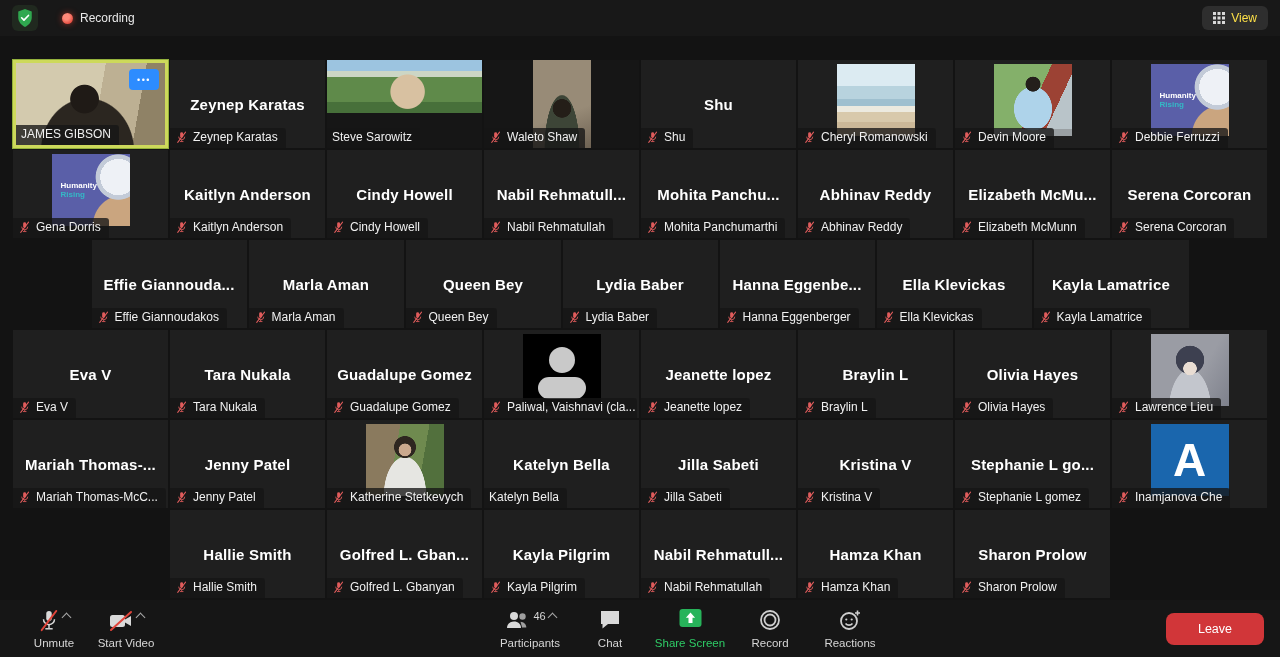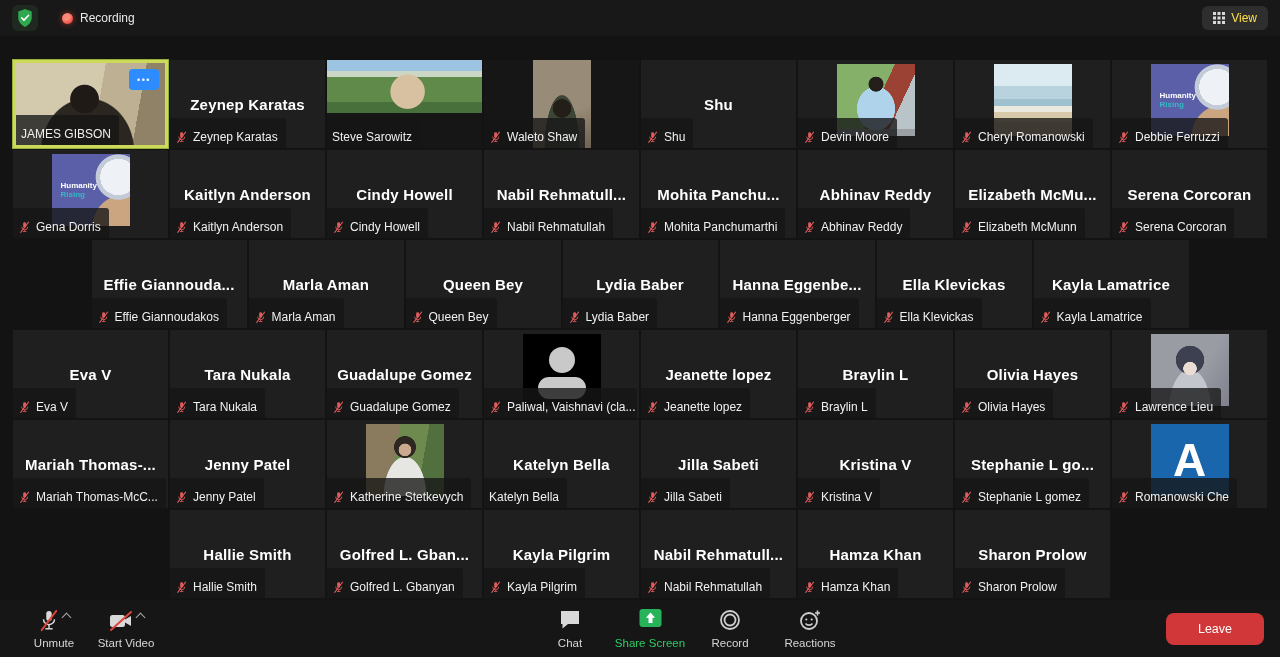--- a/index.html
+++ b/index.html
@@ -25,21 +25,21 @@
   .grid { position:absolute; top:36px; left:0; right:0; padding-top:24px;
           display:flex; flex-direction:column; gap:2px; align-items:center; }
   .row { display:flex; gap:2px; justify-content:center; }
   .tile { position:relative; width:155px; height:88px; background:#1f1f1f; overflow:hidden; }
   .tile.active { border:3px solid #cdd95b; box-shadow:0 0 0 1px #93b13c; }
   .center-name { position:absolute; inset:0; display:flex; align-items:center;
                  justify-content:center; color:#fff; font-weight:bold; font-size:15px;
                  letter-spacing:.2px; text-align:center; padding:0 6px; }
   .name-label { position:absolute; left:0; bottom:0; max-width:calc(100% - 2px);
                 display:flex; align-items:center; gap:5px; background:rgba(22,22,22,.78);
-                border-radius:0 3px 0 0; padding:12px 8px 4px 5px; color:#f0f0f0;
+                border-radius:0 3px 0 0; padding:2px 8px 4px 5px; color:#f0f0f0;
                 font-size:12px; white-space:nowrap; overflow:hidden; }
   .name-label svg { flex:0 0 auto; }
   .more-btn { position:absolute; top:6px; right:6px; width:30px; height:21px;
               background:#2d8cff; border-radius:4px; display:flex; align-items:center;
               justify-content:center; cursor:pointer; }
   .more-btn::before { content:"•••"; color:#fff; font-size:9px; letter-spacing:1.5px; }
 
   
   .media.full { position:absolute; inset:0; }
   .media.sq { position:absolute; left:50%; top:4px; transform:translateX(-50%);
@@ -188,43 +188,43 @@
             <rect x="9.5" y="2.5" width="5.5" height="10" rx="2.75" fill="#e05c5c"></rect>
             <path d="M6.8 10.5a5.6 5.6 0 0 0 11.2 0" fill="none" stroke="#e05c5c" stroke-width="1.6"></path>
             <line x1="12.4" y1="16" x2="12.4" y2="19" stroke="#e05c5c" stroke-width="1.6"></line>
             <line x1="9.2" y1="19.5" x2="15.6" y2="19.5" stroke="#e05c5c" stroke-width="1.6"></line>
             <line x1="5" y1="21" x2="19.5" y2="2" stroke="#e05c5c" stroke-width="1.9" stroke-linecap="round"></line>
           </svg>
           <span>Shu</span>
         </div>
       </div>
       <div class="tile">
+        <div class="media sq v-beach"></div>
+        <div class="name-label">
+          <svg width="13" height="13" viewBox="0 0 24 24">
+            <rect x="9.5" y="2.5" width="5.5" height="10" rx="2.75" fill="#e05c5c"></rect>
+            <path d="M6.8 10.5a5.6 5.6 0 0 0 11.2 0" fill="none" stroke="#e05c5c" stroke-width="1.6"></path>
+            <line x1="12.4" y1="16" x2="12.4" y2="19" stroke="#e05c5c" stroke-width="1.6"></line>
+            <line x1="9.2" y1="19.5" x2="15.6" y2="19.5" stroke="#e05c5c" stroke-width="1.6"></line>
+            <line x1="5" y1="21" x2="19.5" y2="2" stroke="#e05c5c" stroke-width="1.9" stroke-linecap="round"></line>
+          </svg>
+          <span>Cheryl Romanowski</span>
+        </div>
+      </div>
+      <div class="tile">
         <div class="media sq v-devin"></div>
         <div class="name-label">
           <svg width="13" height="13" viewBox="0 0 24 24">
             <rect x="9.5" y="2.5" width="5.5" height="10" rx="2.75" fill="#e05c5c"></rect>
             <path d="M6.8 10.5a5.6 5.6 0 0 0 11.2 0" fill="none" stroke="#e05c5c" stroke-width="1.6"></path>
             <line x1="12.4" y1="16" x2="12.4" y2="19" stroke="#e05c5c" stroke-width="1.6"></line>
             <line x1="9.2" y1="19.5" x2="15.6" y2="19.5" stroke="#e05c5c" stroke-width="1.6"></line>
             <line x1="5" y1="21" x2="19.5" y2="2" stroke="#e05c5c" stroke-width="1.9" stroke-linecap="round"></line>
           </svg>
           <span>Devin Moore</span>
-        </div>
-      </div>
-      <div class="tile">
-        <div class="media sq v-beach"></div>
-        <div class="name-label">
-          <svg width="13" height="13" viewBox="0 0 24 24">
-            <rect x="9.5" y="2.5" width="5.5" height="10" rx="2.75" fill="#e05c5c"></rect>
-            <path d="M6.8 10.5a5.6 5.6 0 0 0 11.2 0" fill="none" stroke="#e05c5c" stroke-width="1.6"></path>
-            <line x1="12.4" y1="16" x2="12.4" y2="19" stroke="#e05c5c" stroke-width="1.6"></line>
-            <line x1="9.2" y1="19.5" x2="15.6" y2="19.5" stroke="#e05c5c" stroke-width="1.6"></line>
-            <line x1="5" y1="21" x2="19.5" y2="2" stroke="#e05c5c" stroke-width="1.9" stroke-linecap="round"></line>
-          </svg>
-          <span>Cheryl Romanowski</span>
         </div>
       </div>
       <div class="tile">
         <div class="media sq v-humanity">
           <span class="hr-text">Humanity Rising</span>
         </div>
         <div class="name-label">
           <svg width="13" height="13" viewBox="0 0 24 24">
             <rect x="9.5" y="2.5" width="5.5" height="10" rx="2.75" fill="#e05c5c"></rect>
             <path d="M6.8 10.5a5.6 5.6 0 0 0 11.2 0" fill="none" stroke="#e05c5c" stroke-width="1.6"></path>
@@ -633,21 +633,21 @@
           <span class="letter-a">A</span>
         </div>
         <div class="name-label">
           <svg width="13" height="13" viewBox="0 0 24 24">
             <rect x="9.5" y="2.5" width="5.5" height="10" rx="2.75" fill="#e05c5c"></rect>
             <path d="M6.8 10.5a5.6 5.6 0 0 0 11.2 0" fill="none" stroke="#e05c5c" stroke-width="1.6"></path>
             <line x1="12.4" y1="16" x2="12.4" y2="19" stroke="#e05c5c" stroke-width="1.6"></line>
             <line x1="9.2" y1="19.5" x2="15.6" y2="19.5" stroke="#e05c5c" stroke-width="1.6"></line>
             <line x1="5" y1="21" x2="19.5" y2="2" stroke="#e05c5c" stroke-width="1.9" stroke-linecap="round"></line>
           </svg>
-          <span>Romanowski Che</span>
+          <span>Inamjanova Che</span>
         </div>
       </div>
     </div>
     <div class="row">
       <div class="tile">
         <div class="center-name">Hallie Smith</div>
         <div class="name-label">
           <svg width="13" height="13" viewBox="0 0 24 24">
             <rect x="9.5" y="2.5" width="5.5" height="10" rx="2.75" fill="#e05c5c"></rect>
             <path d="M6.8 10.5a5.6 5.6 0 0 0 11.2 0" fill="none" stroke="#e05c5c" stroke-width="1.6"></path>
@@ -750,20 +750,33 @@
         </svg>
         <span class="chev"></span>
       </span>
       <span>Start Video</span>
     </div>
   </div>
 
   <div class="tb-group-center">
     <div class="tb-btn">
       <span class="ico-row">
+        <svg width="26" height="24" viewBox="0 0 26 24">
+          <circle cx="10" cy="8" r="4" fill="#d9d9d9"></circle>
+          <path d="M3 20c0-4 3-6.5 7-6.5s7 2.5 7 6.5z" fill="#d9d9d9"></path>
+          <circle cx="18.5" cy="8.5" r="3.2" fill="#9f9f9f"></circle>
+          <path d="M16.5 13.7c3.2.3 5.8 2.4 5.8 5.8h-4.2" fill="#9f9f9f"></path>
+        </svg>
+        <span class="pcount">46</span>
+        <span class="chev"></span>
+      </span>
+      <span>Participants</span>
+    </div>
+    <div class="tb-btn">
+      <span class="ico-row">
         <svg width="24" height="24" viewBox="0 0 24 24">
           <path d="M3 3h18v13H10l-5.5 4.5V16H3z" fill="#d9d9d9"></path>
         </svg>
       </span>
       <span>Chat</span>
     </div>
     <div class="tb-btn green">
       <span class="ico-row">
         <svg width="25" height="22" viewBox="0 0 24 22">
           <rect x="1" y="1" width="22" height="18" rx="3" fill="#27b35a"></rect>

